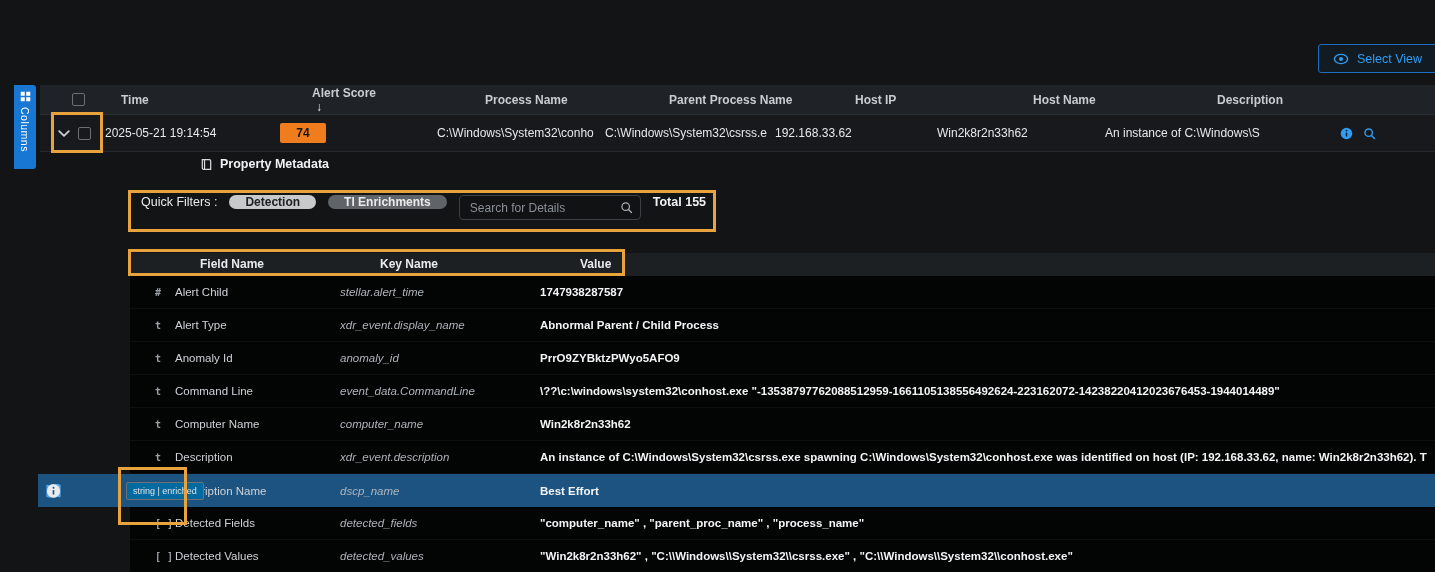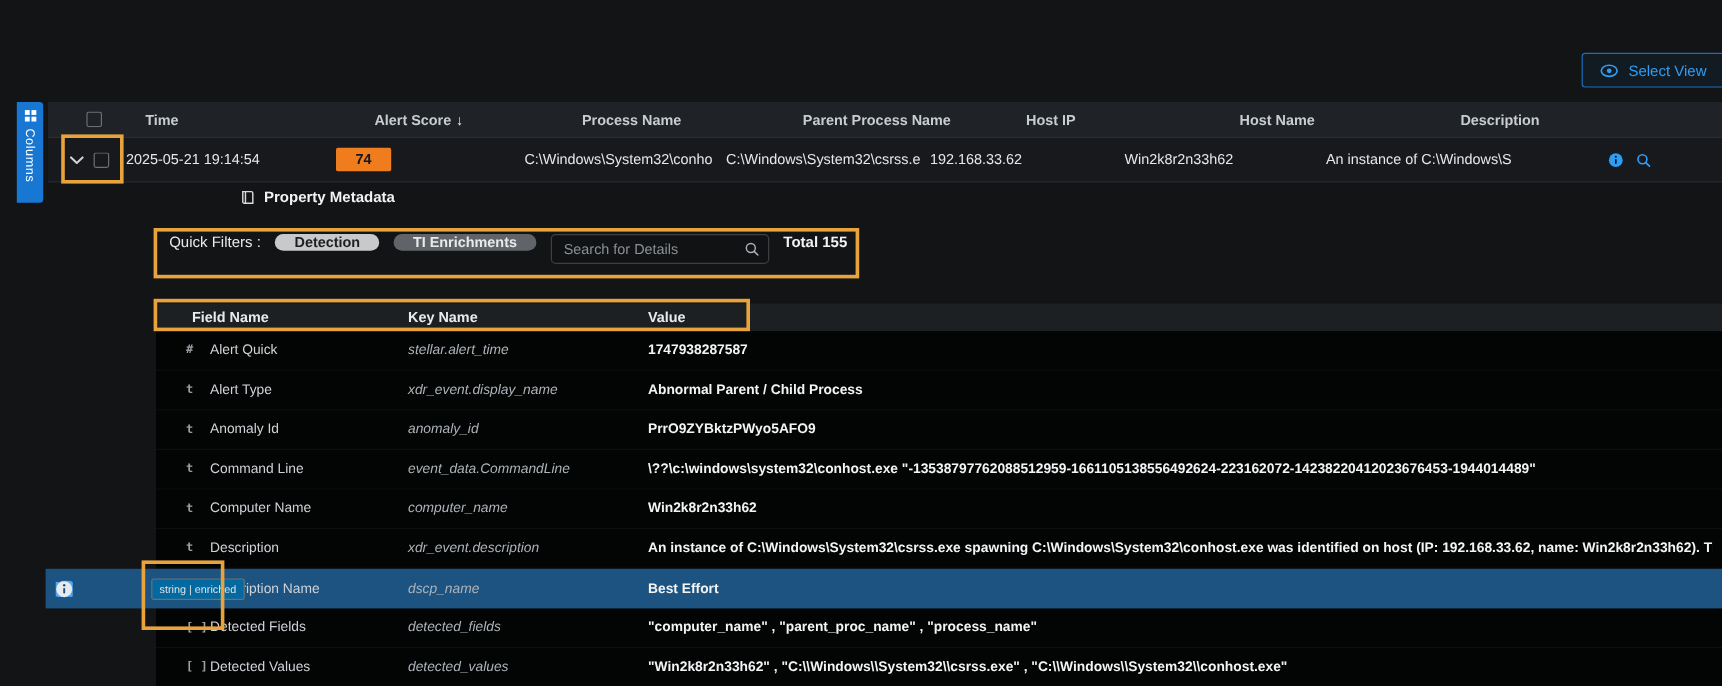--- a/index.html
+++ b/index.html
@@ -34,39 +34,39 @@
   .thead .cell { white-space:nowrap; overflow:hidden; }
   .trow { height:37px; background:#17191c; border-bottom:1px solid #26292d; font-size:12px; color:#e6e8ea; }
   .cell { white-space:nowrap; overflow:hidden; padding-right:8px; }
   .prefix { display:flex; align-items:center; }
   .thead .prefix { padding-left:32px; }
   .trow .prefix { padding-left:18px; gap:8px; }
   .chk { width:13px; height:13px; border:1.5px solid #6b7075; border-radius:2px; background:transparent; cursor:pointer; flex:0 0 auto; }
   .chev { color:#d0d3d6; cursor:pointer; display:flex; }
   .score-badge { display:inline-flex; align-items:center; justify-content:center; width:46px; height:20px; background:#ef7d1e; color:#15171a; font-weight:bold; font-size:12px; border-radius:2px; }
   .sort-arrow { font-size:12px; color:#e8eaec; margin-left:4px; }
-  .score-head { display:flex; align-items:flex-start; }
+  .score-head { display:flex; align-items:flex-start;flex-direction:column; }
   .actions-cell { display:flex; align-items:center; gap:10px; color:#2e9df5; }
   .actions-cell .ic { cursor:pointer; display:flex; }
 
   
   .meta-title { position:absolute; left:200px; top:157px; display:flex; align-items:center; gap:7px; font-size:12.5px; font-weight:bold; color:#f0f2f4; }
   .meta-title .bk { color:#d8dadc; display:flex; }
 
   .qf { position:absolute; left:141px; top:195px; height:32px; display:flex; align-items:flex-start; gap:12px; }
   .qf-label { font-size:12.5px; color:#e8eaec; white-space:nowrap; }
   .pill { height:14px; display:flex; align-items:center; padding:0 16px; border-radius:11px; font-size:12px; font-weight:bold; cursor:pointer; white-space:nowrap; }
   .pill-on { background:#c7c9cb; color:#1d1f21; }
   .pill-off { background:#606468; color:#e8eaec; }
   .qf .searchbox input { width:182px; height:25px; background:#101214; }
   .qf-total { font-size:12.5px; font-weight:bold; color:#f0f2f4; white-space:nowrap; }
 
   
   .m-head { position:absolute; left:130px; top:253px; right:0; height:23px; background:#1d2023; }
-  .m-head span { position:absolute; top:4px; font-size:12px; font-weight:bold; color:#e8eaec; }
+  .m-head span { position:absolute; top:4px; font-size:12px; font-weight:bold; color:#e8eaec;margin-left:40px; }
   .mh-field { left:30px; } .mh-key { left:210px; } .mh-value { left:410px; }
 
   .m-body { position:absolute; left:130px; top:276px; right:0; bottom:0; }
   .m-row { position:relative; height:33px; background:#030404; border-bottom:1px solid #0d0e10; cursor:pointer; }
   .m-row span { position:absolute; top:50%; transform:translateY(-50%); white-space:nowrap; }
   .m-type { left:25px; width:18px; font-size:10px; font-weight:bold; color:#9aa0a6; font-family:"DejaVu Sans Mono", monospace; }
   .m-field { left:45px; font-size:11.5px; color:#cfd3d7; }
   .m-key { left:210px; font-size:11.5px; font-style:italic; color:#aeb4ba; }
   .m-value { left:410px; right:8px; overflow:hidden; font-size:11.5px; font-weight:bold; color:#f2f4f6; }
   .m-row.sel { background:#1d5380; z-index:3; border-bottom:none; }
@@ -192,21 +192,21 @@
 
   <div class="m-head">
     <span class="mh-field">Field Name</span>
     <span class="mh-key">Key Name</span>
     <span class="mh-value">Value</span>
   </div>
 
   <div class="m-body">
     <div class="m-row">
       <span class="m-type">#</span>
-      <span class="m-field">Alert Quick</span>
+      <span class="m-field">Alert Child</span>
       <span class="m-key">stellar.alert_time</span>
       <span class="m-value">1747938287587</span>
     </div>
     <div class="m-row">
       <span class="m-type">t</span>
       <span class="m-field">Alert Type</span>
       <span class="m-key">xdr_event.display_name</span>
       <span class="m-value">Abnormal Parent / Child Process</span>
     </div>
     <div class="m-row">

